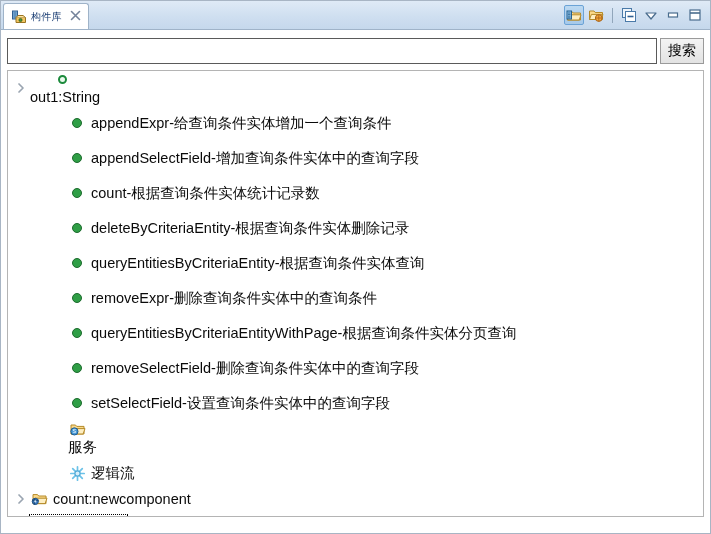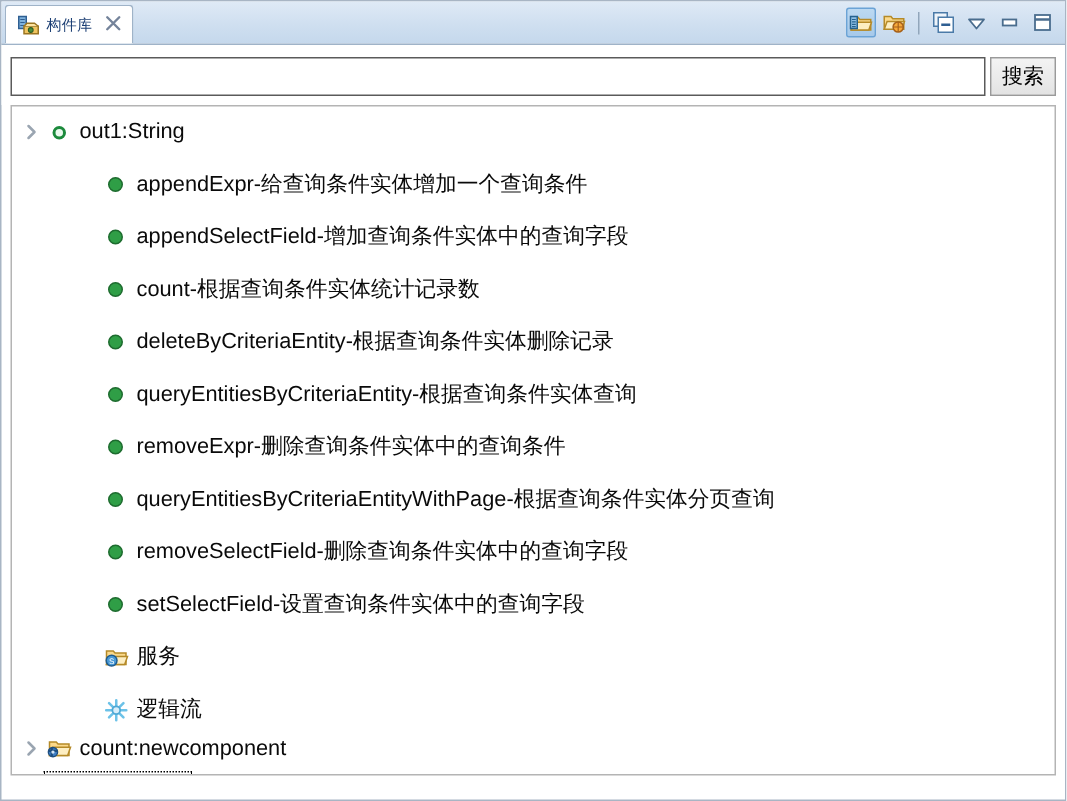--- a/index.html
+++ b/index.html
@@ -301,21 +301,21 @@
   </div>
 
   <div class="treepanel">
     <div class="tree" id="tree-root">
         <div class="row ind1">
           <span class="arrow">
             <svg width="10" height="12" viewBox="0 0 10 12">
               <path d="M3 2 L7 6 L3 10" fill="none" stroke="#9aa5b1" stroke-width="1.7" stroke-linecap="round" stroke-linejoin="round"></path>
             </svg>
           </span>
-          <span style="display: inline-flex; align-items: center;">
+          <span style="display: inline-flex; align-items: center; flex-direction: column;">
             <span class="ico">
               <span class="dot-ring"></span>
             </span>
             <span class="lbl">out1:String</span>
           </span>
         </div>
         <div class="row ind2">
           <span class="arrow none"></span>
           <span style="display: inline-flex; align-items: center;">
             <span class="ico">
@@ -391,21 +391,21 @@
           <span class="arrow none"></span>
           <span style="display: inline-flex; align-items: center;">
             <span class="ico">
               <span class="dot-solid"></span>
             </span>
             <span class="lbl">setSelectField-设置查询条件实体中的查询字段</span>
           </span>
         </div>
         <div class="row ind2">
           <span class="arrow none"></span>
-          <span style="display: inline-flex; align-items: flex-start;">
+          <span style="display: inline-flex; align-items: flex-start; flex-direction: column;">
             <span class="ico">
               <svg width="17" height="17" viewBox="0 0 17 17">
                 <path d="M2 4 L6.5 4 L7.7 5.4 L15 5.4 L15 13 L2 13 Z" fill="#fbd98b" stroke="#b58a28" stroke-width="1"></path>
                 <path d="M2 13 L3.9 7.6 L16 7.6 L14.1 13 Z" fill="#fdeec2" stroke="#b58a28" stroke-width="1"></path>
                 <circle cx="5.4" cy="10.4" r="3.6" fill="#4a9ad6" stroke="#1f5c8f" stroke-width="1"></circle>
                 <text x="5.4" y="12.4" font-size="5.4" font-family="Liberation Sans, sans-serif" fill="#ffffff" text-anchor="middle">S</text>
               </svg>
             </span>
             <span class="lbl">服务</span>
           </span>

